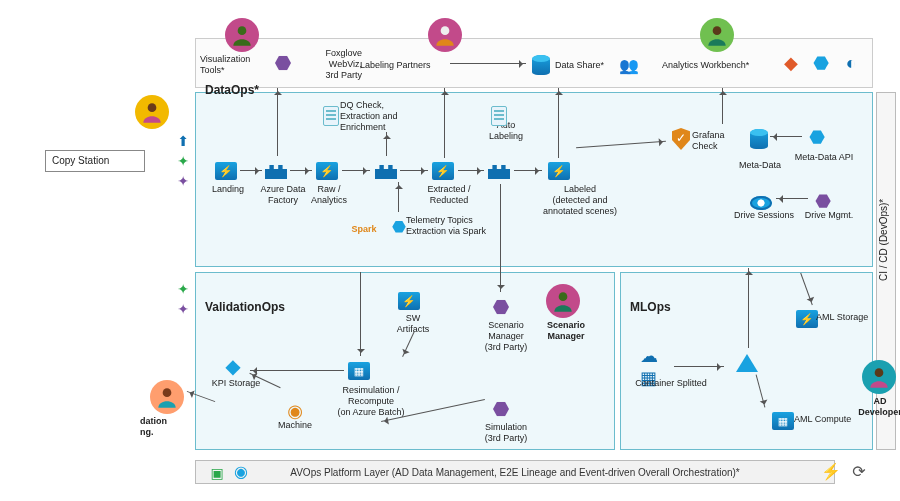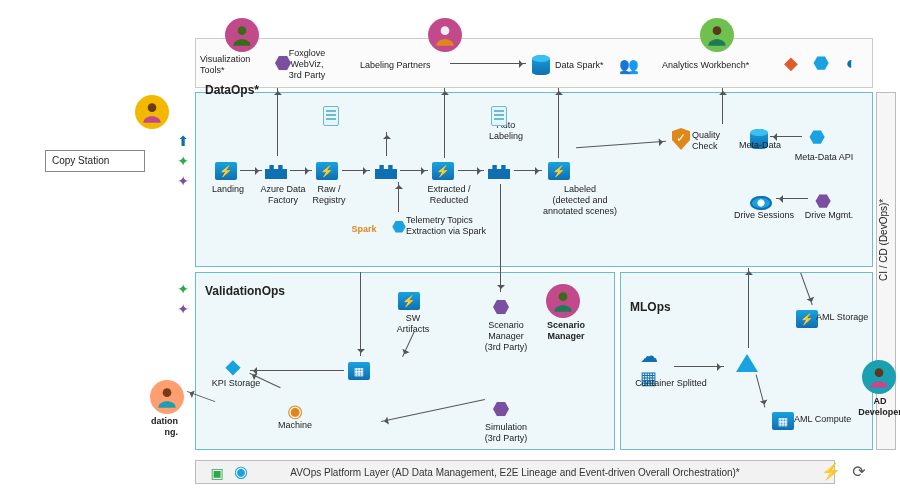--- a/index.html
+++ b/index.html
@@ -173,52 +173,52 @@
   <div class="icon" style="left:172px;top:298px">
       <span class="small-icon" style="color:#7a4fa0">✦</span>
     </div>
 
   <div class="persona" style="left:150px;top:380px;background:#ff9e6e">
     <svg viewBox="0 0 24 24">
         <circle cx="12" cy="8" r="4" fill="#7a3a1a"></circle>
         <path d="M4 22c0-4 4-6 8-6s8 2 8 6z" fill="#1aa0b0"></path>
       </svg>
   </div>
-  <div class="label" style="left:128px;top:416px;width:50px;white-space:pre-line;text-align:right;font-weight:bold">dation
+  <div class="label" style="left:140px;top:416px;width:50px;white-space:pre-line;text-align:left;font-weight:bold">dation
 ng.</div>
 
   <div class="panel" style="left:195px;top:38px;width:678px;height:50px;border-color:#ccc;background:#fbfbfb"></div>
 
   <div class="persona" style="left:225px;top:18px;background:#c24a8a">
     <svg viewBox="0 0 24 24">
         <circle cx="12" cy="8" r="4" fill="#3a6b1a"></circle>
         <path d="M4 22c0-4 4-6 8-6s8 2 8 6z" fill="#3a6b1a"></path>
       </svg>
   </div>
   <div class="label" style="left:200px;top:54px;width:62px;white-space:pre-line;text-align:left">Visualization
 Tools*</div>
   <div class="icon" style="left:272px;top:52px">
       <div class="hex"></div>
     </div>
-  <div class="label" style="left:280px;top:48px;width:54px;white-space:pre-line;text-align:center">Foxglove
+  <div class="label" style="left:308px;top:48px;width:54px;white-space:pre-line;text-align:right">Foxglove
 WebViz,
 3rd Party</div>
 
   <div class="persona" style="left:428px;top:18px;background:#c24a8a">
     <svg viewBox="0 0 24 24">
         <circle cx="12" cy="8" r="4" fill="#eee"></circle>
         <path d="M4 22c0-4 4-6 8-6s8 2 8 6z" fill="#e0871a"></path>
       </svg>
   </div>
   <div class="label" style="left:360px;top:60px;width:90px;text-align:left">Labeling Partners</div>
 
   <div class="icon" style="left:530px;top:54px">
       <div class="azure-db"></div>
     </div>
-  <div class="label" style="left:555px;top:60px;width:60px;text-align:left">Data Spark*</div>
+  <div class="label" style="left:555px;top:60px;width:60px;text-align:left">Data Share*</div>
   <div class="icon" style="left:618px;top:54px;font-size:16px;color:#222">👥</div>
 
   <div class="persona" style="left:700px;top:18px;background:#70c050">
     <svg viewBox="0 0 24 24">
         <circle cx="12" cy="8" r="4" fill="#5a3a1a"></circle>
         <path d="M4 22c0-4 4-6 8-6s8 2 8 6z" fill="#1a7a5a"></path>
       </svg>
   </div>
   <div class="label" style="left:662px;top:60px;width:110px;text-align:left">Analytics Workbench*</div>
   <div class="icon" style="left:780px;top:52px">
@@ -245,26 +245,29 @@
     </div>
   <div class="label" style="left:254px;top:184px;width:58px;white-space:pre-line">Azure Data
 Factory</div>
   <div class="arrow-h" style="left:290px;top:170px;width:22px"></div>
   <div class="arrow-v up" style="left:277px;top:88px;height:68px"></div>
 
   <div class="icon" style="left:316px;top:160px">
       <div class="azure-folder">⚡</div>
     </div>
   <div class="label" style="left:304px;top:184px;width:50px;white-space:pre-line">Raw /
-Registry</div>
+Analytics</div>
   <div class="arrow-h" style="left:342px;top:170px;width:28px"></div>
 
   <div class="icon" style="left:320px;top:105px">
       <div class="azure-doc"></div>
     </div>
+  <div class="label" style="left:340px;top:100px;width:78px;white-space:pre-line;text-align:left">DQ Check,
+Extraction and
+Enrichment</div>
   <div class="icon" style="left:375px;top:158px">
       <div class="azure-factory"></div>
     </div>
   <div class="arrow-v up" style="left:386px;top:132px;height:24px"></div>
   <div class="arrow-h" style="left:400px;top:170px;width:28px"></div>
 
   <div class="icon" style="left:350px;top:218px;width:28px;font-size:9px;color:#e0871a;font-weight:bold">
       <span>Spark</span>
     </div>
   <div class="icon" style="left:388px;top:215px">
@@ -297,65 +300,68 @@
     </div>
   <div class="label" style="left:530px;top:184px;width:100px;white-space:pre-line">Labeled
 (detected and
 annotated scenes)</div>
   <div class="arrow-h" style="left:450px;top:63px;width:76px"></div>
   <div class="arrow-v up" style="left:558px;top:88px;height:70px"></div>
 
   <div class="icon" style="left:670px;top:128px">
       <div class="shield">✓</div>
     </div>
-  <div class="label" style="left:692px;top:130px;width:42px;white-space:pre-line;text-align:left">Quality
+  <div class="label" style="left:692px;top:130px;width:42px;white-space:pre-line;text-align:left">Grafana
 Check</div>
   <div class="arrow-h" style="left:576px;top:144px;width:90px;transform:rotate(-4deg)"></div>
 
   <div class="icon" style="left:748px;top:128px">
       <div class="azure-db"></div>
     </div>
-  <div class="label" style="left:732px;top:140px;width:56px">Meta-Data</div>
+  <div class="label" style="left:732px;top:160px;width:56px">Meta-Data</div>
   <div class="arrow-v up" style="left:722px;top:88px;height:36px"></div>
 
   <div class="icon" style="left:806px;top:126px">
       <span style="color:#19a2e0;font-size:18px">⬣</span>
     </div>
   <div class="label" style="left:786px;top:152px;width:76px">Meta-Data API</div>
   <div class="arrow-h rev" style="left:770px;top:136px;width:32px"></div>
 
   <div class="icon" style="left:750px;top:192px">
       <div class="disk"></div>
     </div>
   <div class="label" style="left:728px;top:210px;width:72px">Drive Sessions</div>
 
   <div class="icon" style="left:812px;top:190px">
       <span style="color:#7a4fa0;font-size:18px">⬣</span>
     </div>
   <div class="label" style="left:798px;top:210px;width:62px">Drive Mgmt.</div>
   <div class="arrow-h rev" style="left:776px;top:198px;width:32px"></div>
 
   <div class="panel" style="left:195px;top:272px;width:420px;height:178px"></div>
-  <div class="panel-title" style="left:205px;top:284px">ValidationOps</div>
+  <div class="panel-title" style="left:205px;top:300px">ValidationOps</div>
 
   <div class="icon" style="left:222px;top:355px">
       <span style="color:#19a2e0;font-size:20px">◆</span>
     </div>
   <div class="label" style="left:206px;top:378px;width:60px">KPI Storage</div>
   <div class="arrow-h rev" style="left:186px;top:396px;width:30px;transform:rotate(20deg)"></div>
 
   <div class="icon" style="left:284px;top:400px">
       <span style="color:#e0871a;font-size:18px">◉</span>
     </div>
   <div class="label" style="left:270px;top:420px;width:50px">Machine</div>
   <div class="arrow-h rev" style="left:248px;top:380px;width:34px;transform:rotate(25deg)"></div>
 
   <div class="icon" style="left:348px;top:360px">
       <div class="azure-folder" style="background:linear-gradient(#19a2e0,#0f6fb0)">▦</div>
     </div>
+  <div class="label" style="left:326px;top:385px;width:90px;white-space:pre-line">Resimulation /
+Recompute
+(on Azure Batch)</div>
   <div class="arrow-h rev" style="left:250px;top:370px;width:94px"></div>
 
   <div class="icon" style="left:398px;top:290px">
       <div class="azure-folder">⚡</div>
     </div>
   <div class="label" style="left:388px;top:313px;width:50px;white-space:pre-line">SW
 Artifacts</div>
   <div class="arrow-v" style="left:360px;top:272px;height:84px"></div>
   <div class="arrow-v" style="left:408px;top:330px;height:28px;transform:rotate(25deg)"></div>
 

